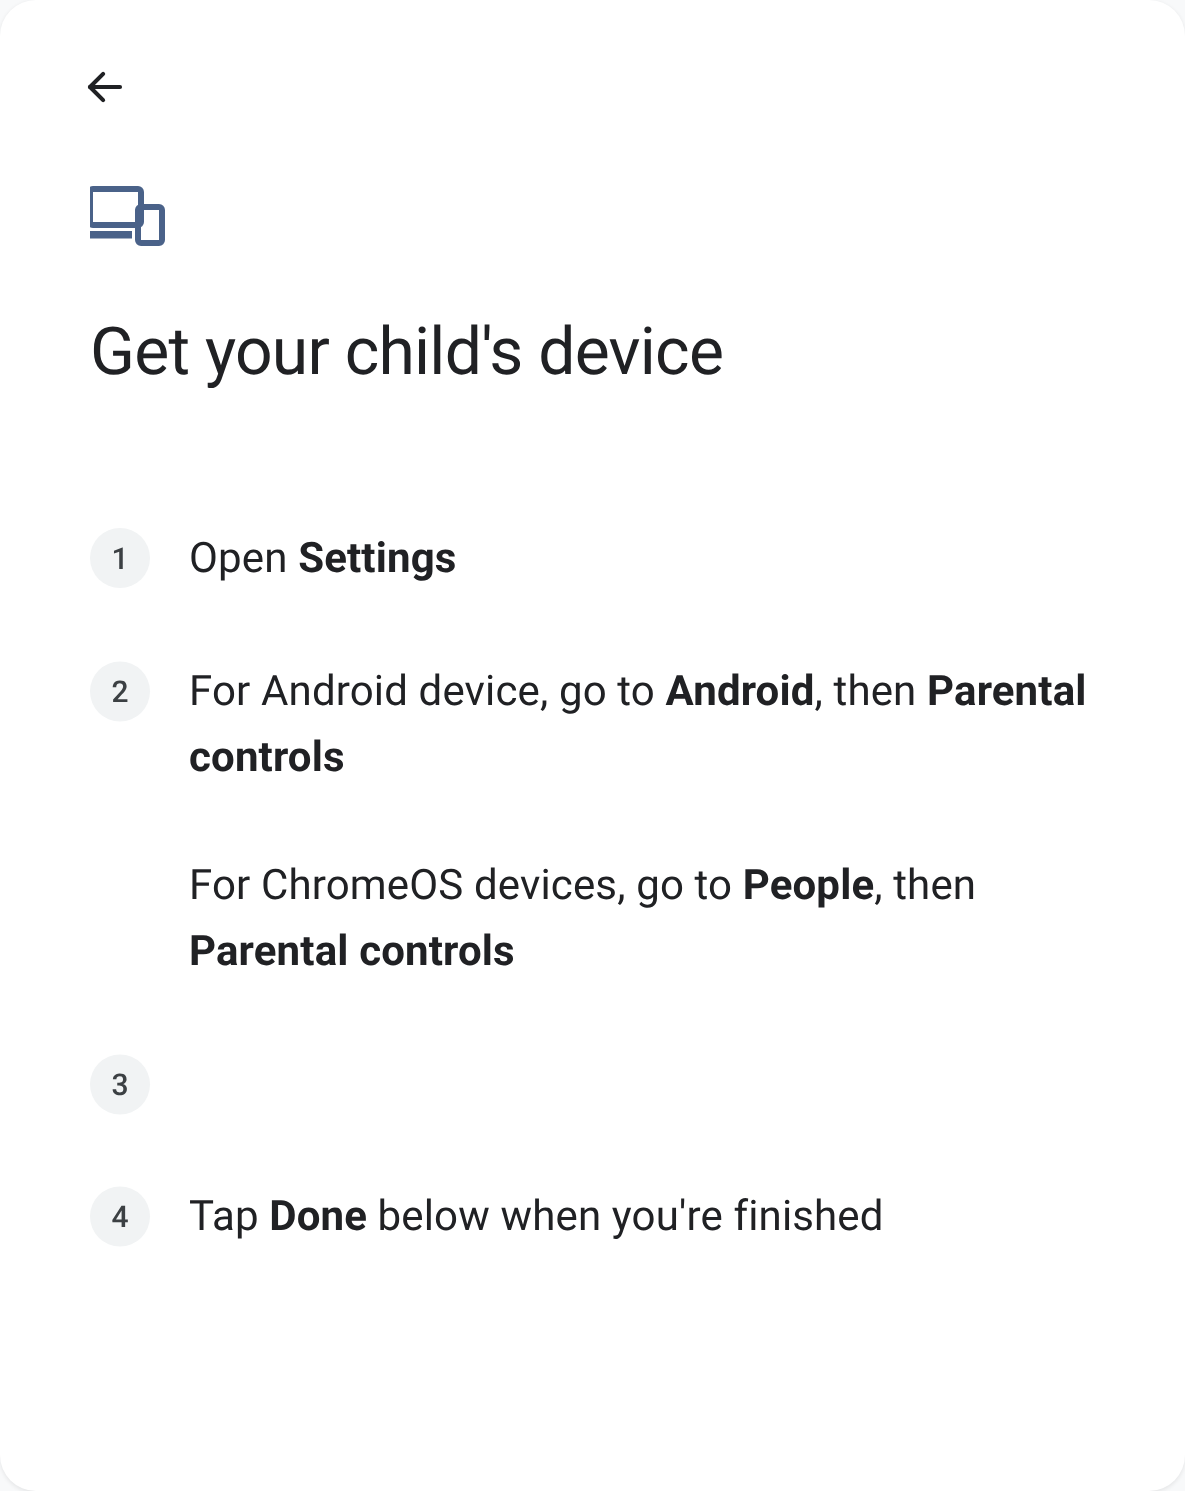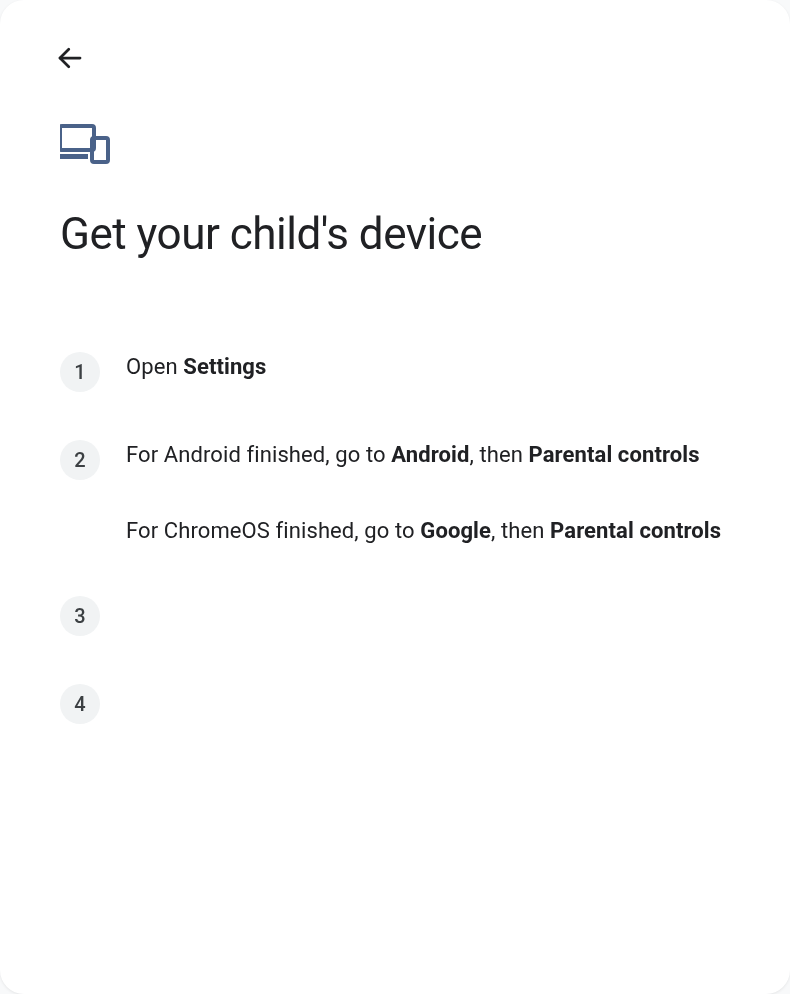--- a/index.html
+++ b/index.html
@@ -68,21 +68,21 @@
       background: #f1f3f4;
       display: flex;
       align-items: center;
       justify-content: center;
       font-size: 20px;
       font-weight: 500;
       color: #3c4043;
       margin-top: 2px;
     }
     .step-content {
-      font-size: 22px;
+      font-size: 28px;
       line-height: 1.55;
       color: #202124;
       letter-spacing: 0.1px;
     }
     .step-content .sub-block {
       margin-top: 42px;
     }
     .step-content strong {
       font-weight: 700;
     }
@@ -115,31 +115,34 @@
       <div class="step-number">1</div>
       <div class="step-content">
         <span>Open </span><strong>Settings</strong><span></span>
       </div>
     </div>
 
     <div class="step">
       <div class="step-number">2</div>
       <div class="step-content">
         <div>
-          <span>For Android finished, go to </span><strong>Android</strong><span>, then </span><strong>Parental controls</strong>
+          <span>For Android device, go to </span><strong>Android</strong><span>, then </span><strong>Parental controls</strong>
         </div>
         <div class="sub-block">
-          <span>For ChromeOS finished, go to </span><strong>Google</strong><span>, then </span><strong>Parental controls</strong>
+          <span>For ChromeOS devices, go to </span><strong>People</strong><span>, then </span><strong>Parental controls</strong>
         </div>
       </div>
     </div>
 
     <div class="step">
       <div class="step-number">3</div>
     </div>
 
     <div class="step">
       <div class="step-number">4</div>
+      <div class="step-content">
+        <span>Tap </span><strong>Done</strong><span> below when you're finished</span>
+      </div>
     </div>
 
   </div>
 
 </div>
 
 </body></html>

